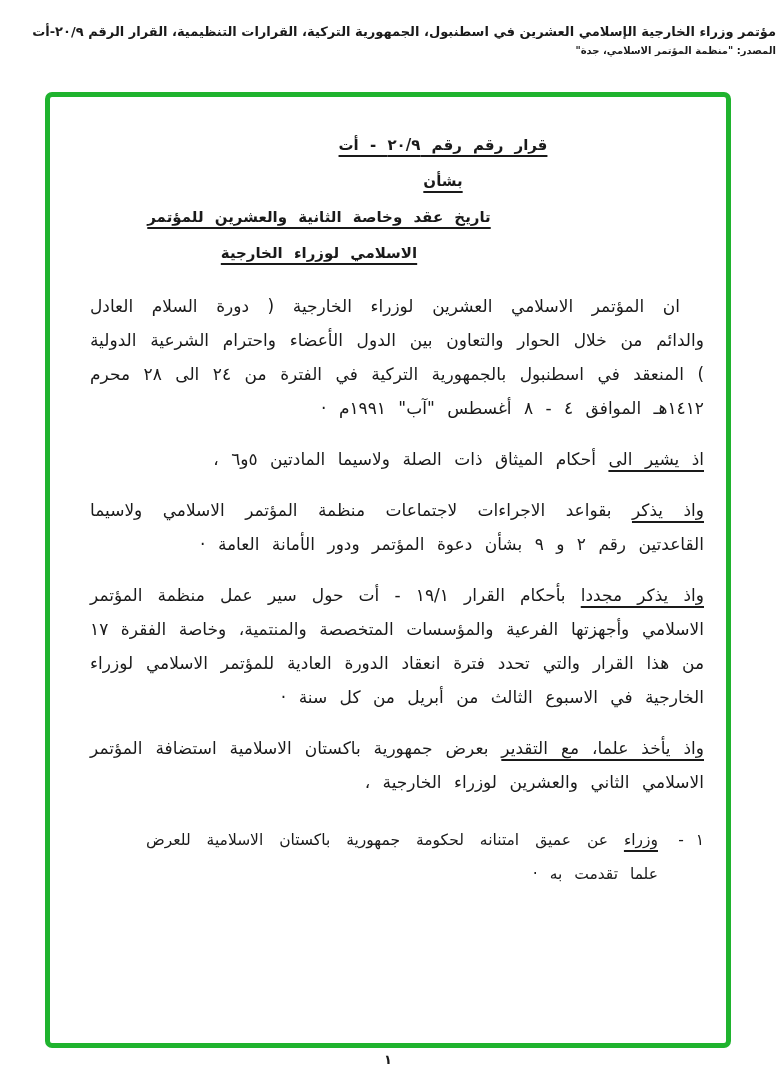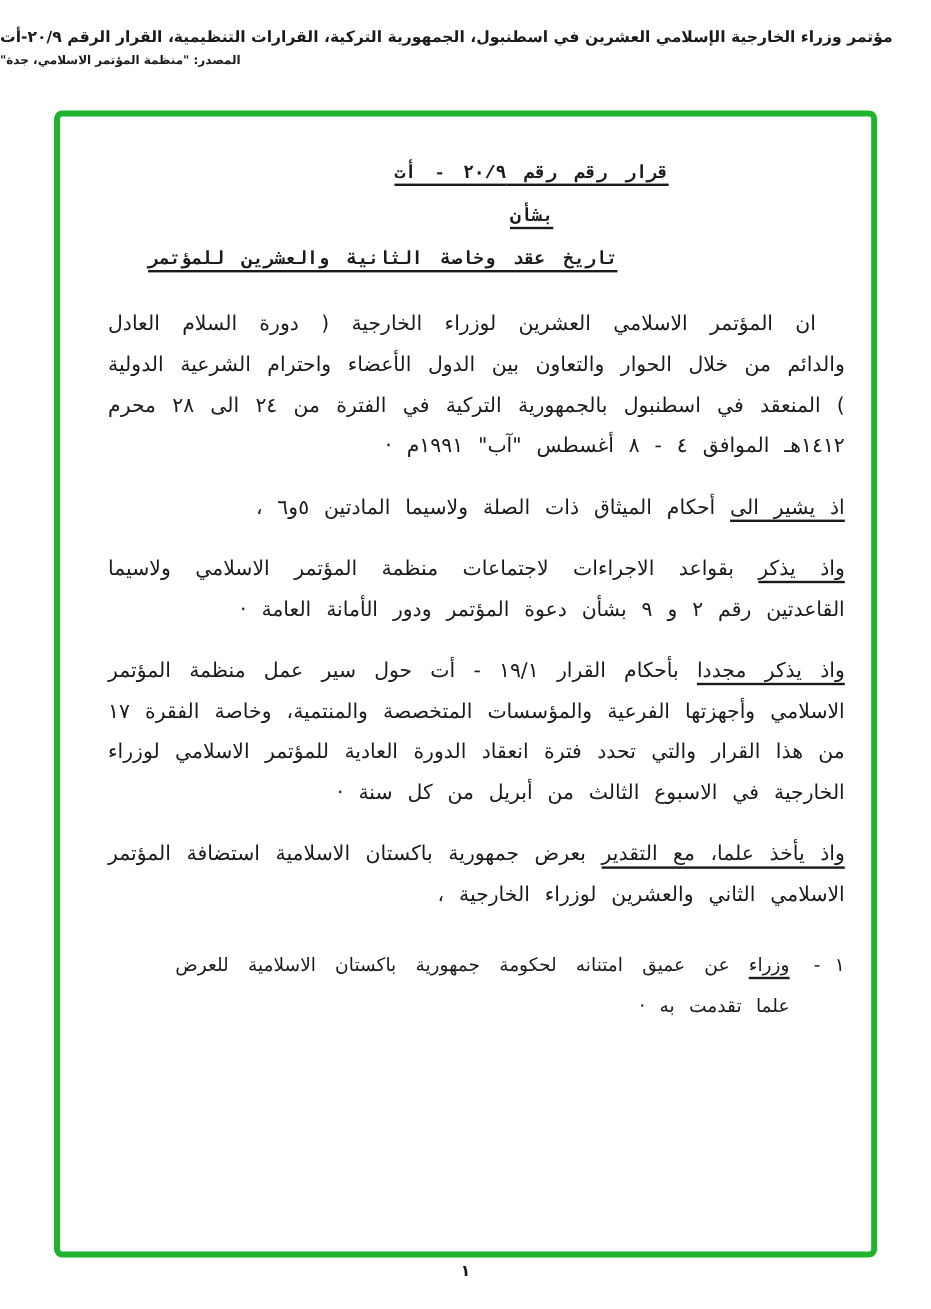--- a/index.html
+++ b/index.html
@@ -11,42 +11,42 @@
     width:776px;height:1091px;
     background:#ffffff;
     font-family:"DejaVu Sans",sans-serif;
     color:var(--ink);
     overflow:hidden;
   }
   .page{position:relative;width:776px;height:1091px;direction:rtl;}
 
   
   .page-header{
-    position:absolute;top:24px;left:0;right:18px;
-    text-align:left;
+    position:absolute;top:24px;left:0;right:0;
+    text-align:right;
   }
   .page-header .h1{
     font-size:13px;font-weight:bold;letter-spacing:0.2px;
   }
   .page-header .h2{
     font-size:10px;font-weight:bold;margin-top:6px;
   }
 
   
   .doc-frame{
     position:absolute;left:45px;top:92px;
     width:686px;height:956px;
     border:5px solid var(--green);
     border-radius:7px;
     padding:30px 22px 0 40px;
     background:#ffffff;
   }
 
   
-  .title-block{margin-bottom:18px;text-align:center;font-family:Liberation Mono, monospace;}
+  .title-block{margin-bottom:18px;text-align:center;}
   .title-line{
     font-size:15px;font-weight:bold;
     line-height:36px;
     text-decoration:underline;
     text-underline-offset:5px;
     text-decoration-thickness:1.5px;
     letter-spacing:0.4px;word-spacing:6px;
     white-space:nowrap;
   }
   .shift-a{transform:translateX(46px);}
@@ -101,20 +101,21 @@
     <div class="h1">مؤتمر وزراء الخارجية الإسلامي العشرين في اسطنبول، الجمهورية التركية، القرارات التنظيمية، القرار الرقم ٢٠/٩-أت</div>
     <div class="h2">المصدر:  "منظمة المؤتمر الاسلامي، جدة"</div>
   </div>
 
   <div class="doc-frame">
 
     <div class="title-block">
       <div class="title-line shift-a">قرار رقم رقم ٢٠/٩ - أت</div>
       <div class="title-line shift-a">بشأن</div>
       <div class="title-line shift-b">تاريخ عقد وخاصة الثانية والعشرين للمؤتمر</div>
+      <div class="title-line shift-b">الاسلامي لوزراء الخارجية</div>
     </div>
 
     <p class="para indent"><u class="lead"></u><span>ان المؤتمر الاسلامي العشرين لوزراء الخارجية ( دورة السلام العادل والدائم من خلال الحوار والتعاون بين الدول الأعضاء واحترام الشرعية الدولية ) المنعقد في اسطنبول بالجمهورية التركية في الفترة من ٢٤ الى ٢٨ محرم ١٤١٢هـ الموافق ٤ - ٨ أغسطس "آب" ١٩٩١م ·</span></p>
 
     <p class="para"><u class="lead">اذ يشير الى</u> <span>أحكام الميثاق ذات الصلة ولاسيما المادتين ٥و٦ ،</span></p>
 
     <p class="para"><u class="lead">واذ يذكر</u> <span>بقواعد الاجراءات لاجتماعات منظمة المؤتمر الاسلامي ولاسيما القاعدتين رقم ٢ و ٩ بشأن دعوة المؤتمر ودور الأمانة العامة ·</span></p>
 
     <p class="para"><u class="lead">واذ يذكر مجددا</u> <span>بأحكام القرار ١٩/١ - أت حول سير عمل منظمة المؤتمر الاسلامي وأجهزتها الفرعية والمؤسسات المتخصصة والمنتمية، وخاصة الفقرة ١٧ من هذا القرار والتي تحدد فترة انعقاد الدورة العادية للمؤتمر الاسلامي لوزراء الخارجية في الاسبوع الثالث من أبريل من كل سنة ·</span></p>
 

